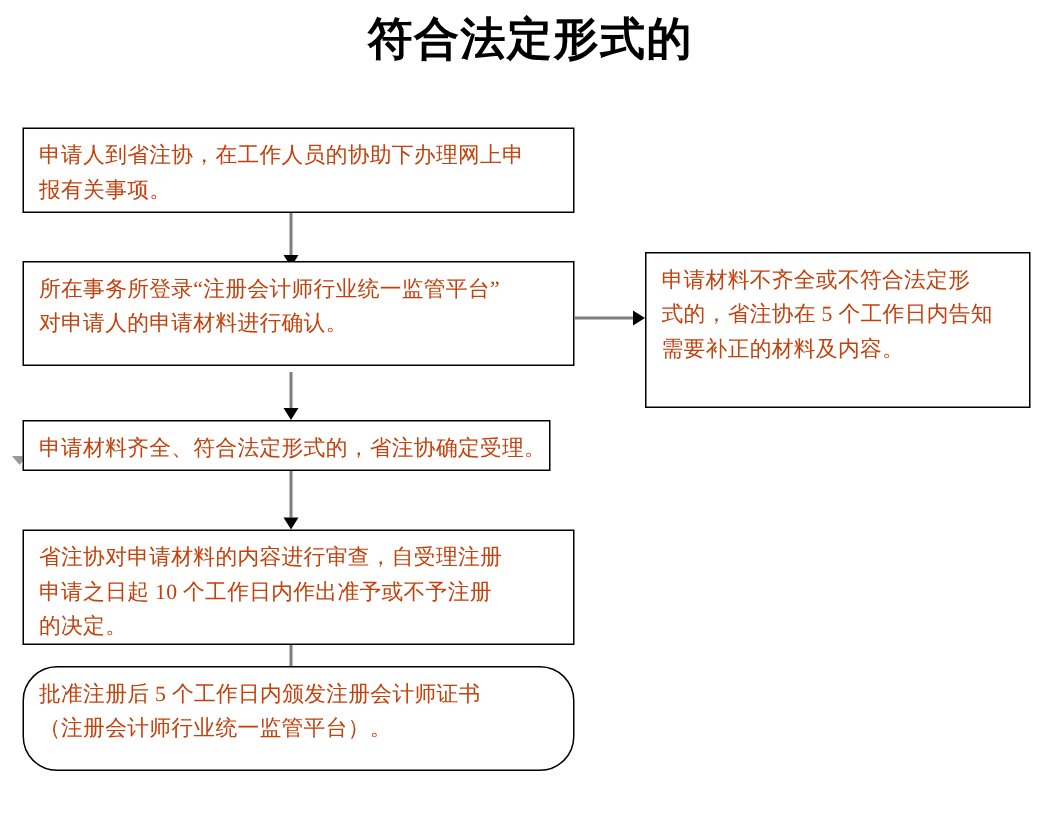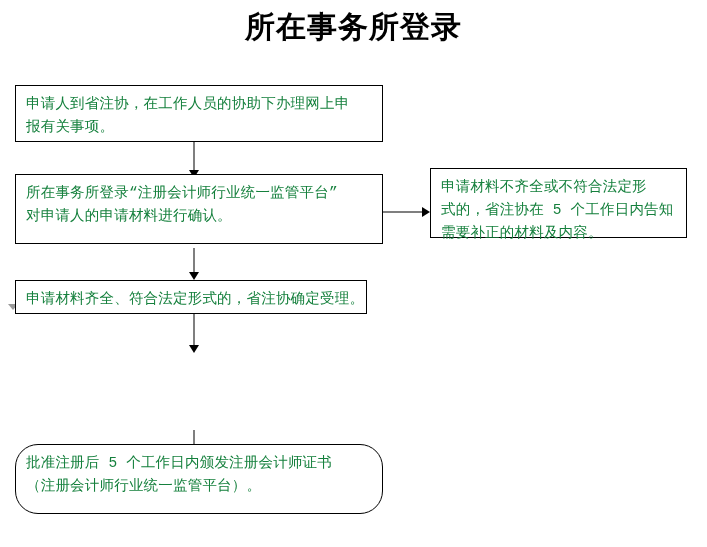--- a/index.html
+++ b/index.html
@@ -33,35 +33,35 @@
     color: #000000;
     white-space: nowrap;
   }
 
   
   .box {
     position: absolute;
     box-sizing: border-box;
     border: 1px solid #000000;
     background: #ffffff;
-    color: #15803d;
+    color: #c2410c;
     font-size: 14.5px;
     line-height: 23px;
     padding: 7px 20px 6px 10px;
     letter-spacing: 0.2px;
-    font-family: Liberation Mono, monospace;
+    font-family: Liberation Serif, serif;
   }
   .box .ln {
     display: block;
     white-space: nowrap;
   }
 
   .box-1     { left: 15px;  top: 85px;  width: 368px; height: 57px;  }
   .box-2     { left: 15px;  top: 174px; width: 368px; height: 70px;  }
-  .box-side  { left: 430px; top: 168px; width: 257px; height: 70px;  }
+  .box-side  { left: 430px; top: 168px; width: 257px; height: 104px;  }
   .box-3     { left: 15px;  top: 280px; width: 352px; height: 34px;  }
   .box-4     { left: 15px;  top: 353px; width: 368px; height: 77px;  }
   .box-5     { left: 15px;  top: 444px; width: 368px; height: 70px; border-radius: 23px;  }
 
   
   .conn-v {
     position: absolute;
     width: 10px;
     overflow: visible;
   }
@@ -135,21 +135,21 @@
     border-left: 5px solid transparent;
     border-right: 5px solid transparent;
     border-top: 6px solid #9a9a9a;
   }
 </style>
 </head>
 <body>
 
 <div id="canvas">
 
-  <div class="title">所在事务所登录</div>
+  <div class="title">符合法定形式的</div>
 
   <div class="box box-1">
     <span class="ln">申请人到省注协，在工作人员的协助下办理网上申</span>
     <span class="ln">报有关事项。</span>
   </div>
 
   <div class="conn-v arrow-1">
     <div class="stem"></div>
     <div class="head"></div>
   </div>
@@ -179,20 +179,25 @@
 
   <div class="box box-3">
     <span class="ln">申请材料齐全、符合法定形式的，省注协确定受理。</span>
   </div>
 
   <div class="conn-v arrow-3">
     <div class="stem"></div>
     <div class="head"></div>
   </div>
 
+  <div class="box box-4">
+    <span class="ln">省注协对申请材料的内容进行审查，自受理注册</span>
+    <span class="ln">申请之日起 10 个工作日内作出准予或不予注册</span>
+    <span class="ln">的决定。</span>
+  </div>
 
   <div class="conn-v arrow-4">
     <div class="stem"></div>
     <div class="head"></div>
   </div>
 
   <div class="box box-5">
     <span class="ln">批准注册后 5 个工作日内颁发注册会计师证书</span>
     <span class="ln">（注册会计师行业统一监管平台）。</span>
   </div>

